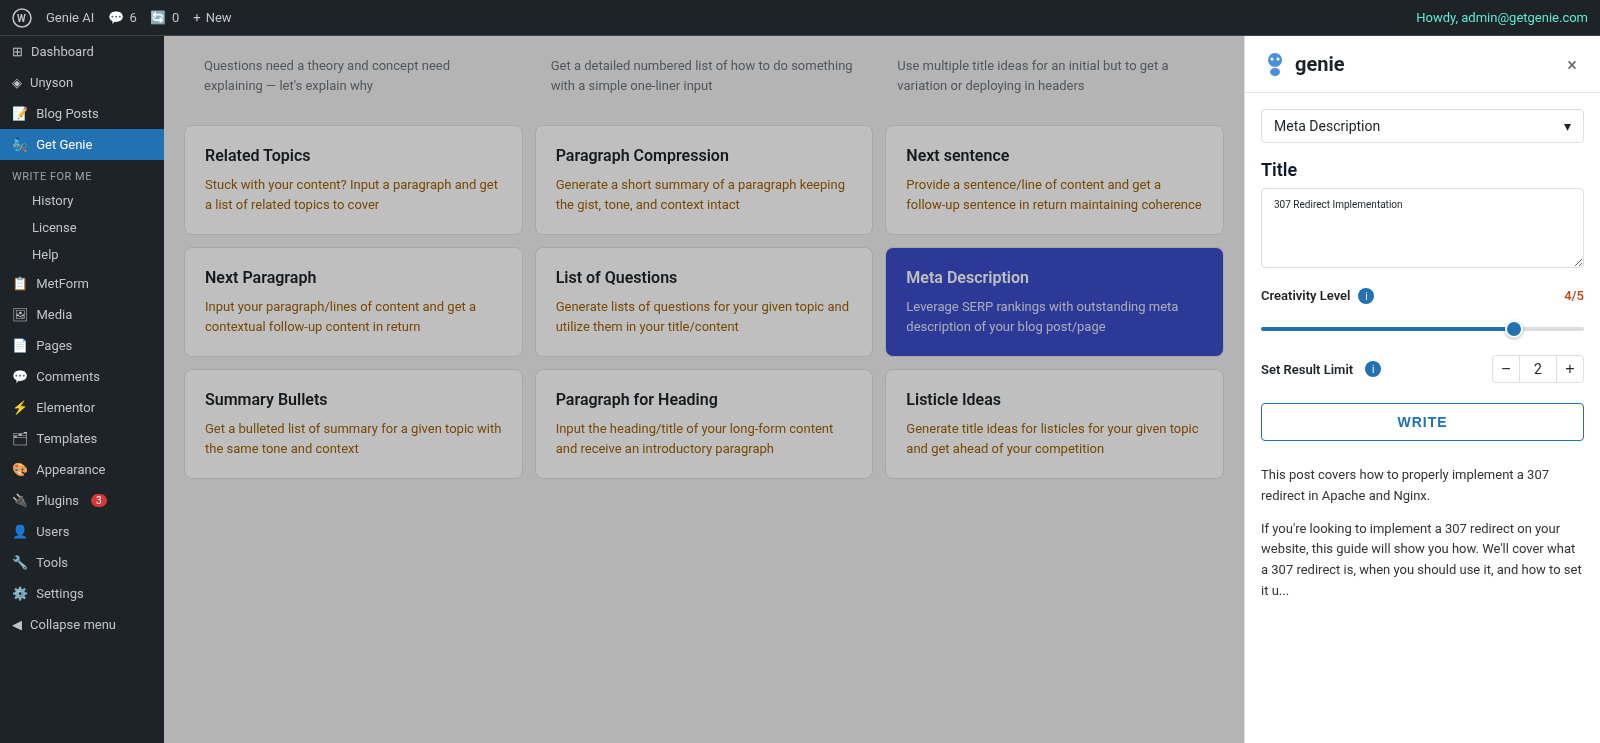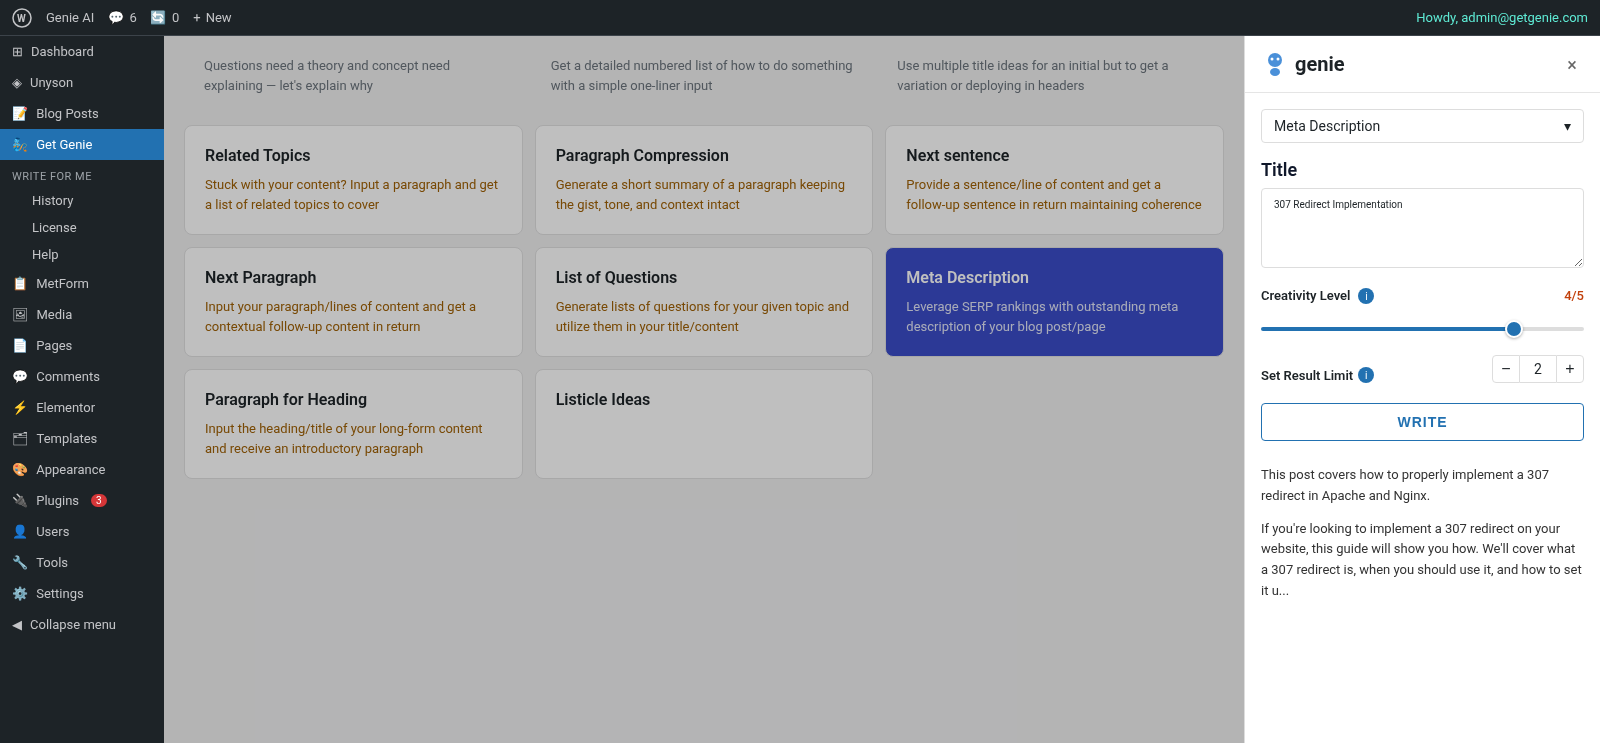--- a/index.html
+++ b/index.html
@@ -221,22 +221,22 @@
       -webkit-appearance: none;
       width: 18px; height: 18px;
       border-radius: 50%;
       background: #2271b1;
       cursor: pointer;
       border: 2px solid #fff;
       box-shadow: 0 1px 3px rgba(0,0,0,0.3);
     }
     .result-limit-row {
       display: flex;
-      align-items: flex-end;
-      gap: 5px;
+      align-items: center;
+      gap: 12px;
       margin-bottom: 20px;
     }
     .result-limit-label { font-size: 13px; font-weight: 600; color: #1d2327; }
     .stepper {
       display: flex;
       align-items: center;
       gap: 0;
       margin-left: auto;
     }
     .stepper-btn {
@@ -442,25 +442,30 @@
   </div>
           <div class="card">
     <div class="card-title">List of Questions</div>
     <div class="card-desc">Generate lists of questions for your given topic and utilize them in your title/content</div>
   </div>
           <div class="card active-card">
     <div class="card-title">Meta Description</div>
     <div class="card-desc">Leverage SERP rankings with outstanding meta description of your blog post/page</div>
   </div>
           <div class="card">
+    <div class="card-title">Summary Bullets</div>
+    <div class="card-desc">Get a bulleted list of summary for a given topic with the same tone and context</div>
+  </div>
+          <div class="card">
     <div class="card-title">Paragraph for Heading</div>
     <div class="card-desc">Input the heading/title of your long-form content and receive an introductory paragraph</div>
   </div>
           <div class="card">
     <div class="card-title">Listicle Ideas</div>
+    <div class="card-desc">Generate title ideas for listicles for your given topic and get ahead of your competition</div>
   </div>
         </div>
     </div>
   </div>
 
   <div class="right-panel">
     <div class="panel-header">
       <div class="panel-logo">
         <svg class="panel-genie-icon" viewBox="0 0 28 28">
           <circle cx="14" cy="10" r="7" fill="#4a90d9"></circle>

